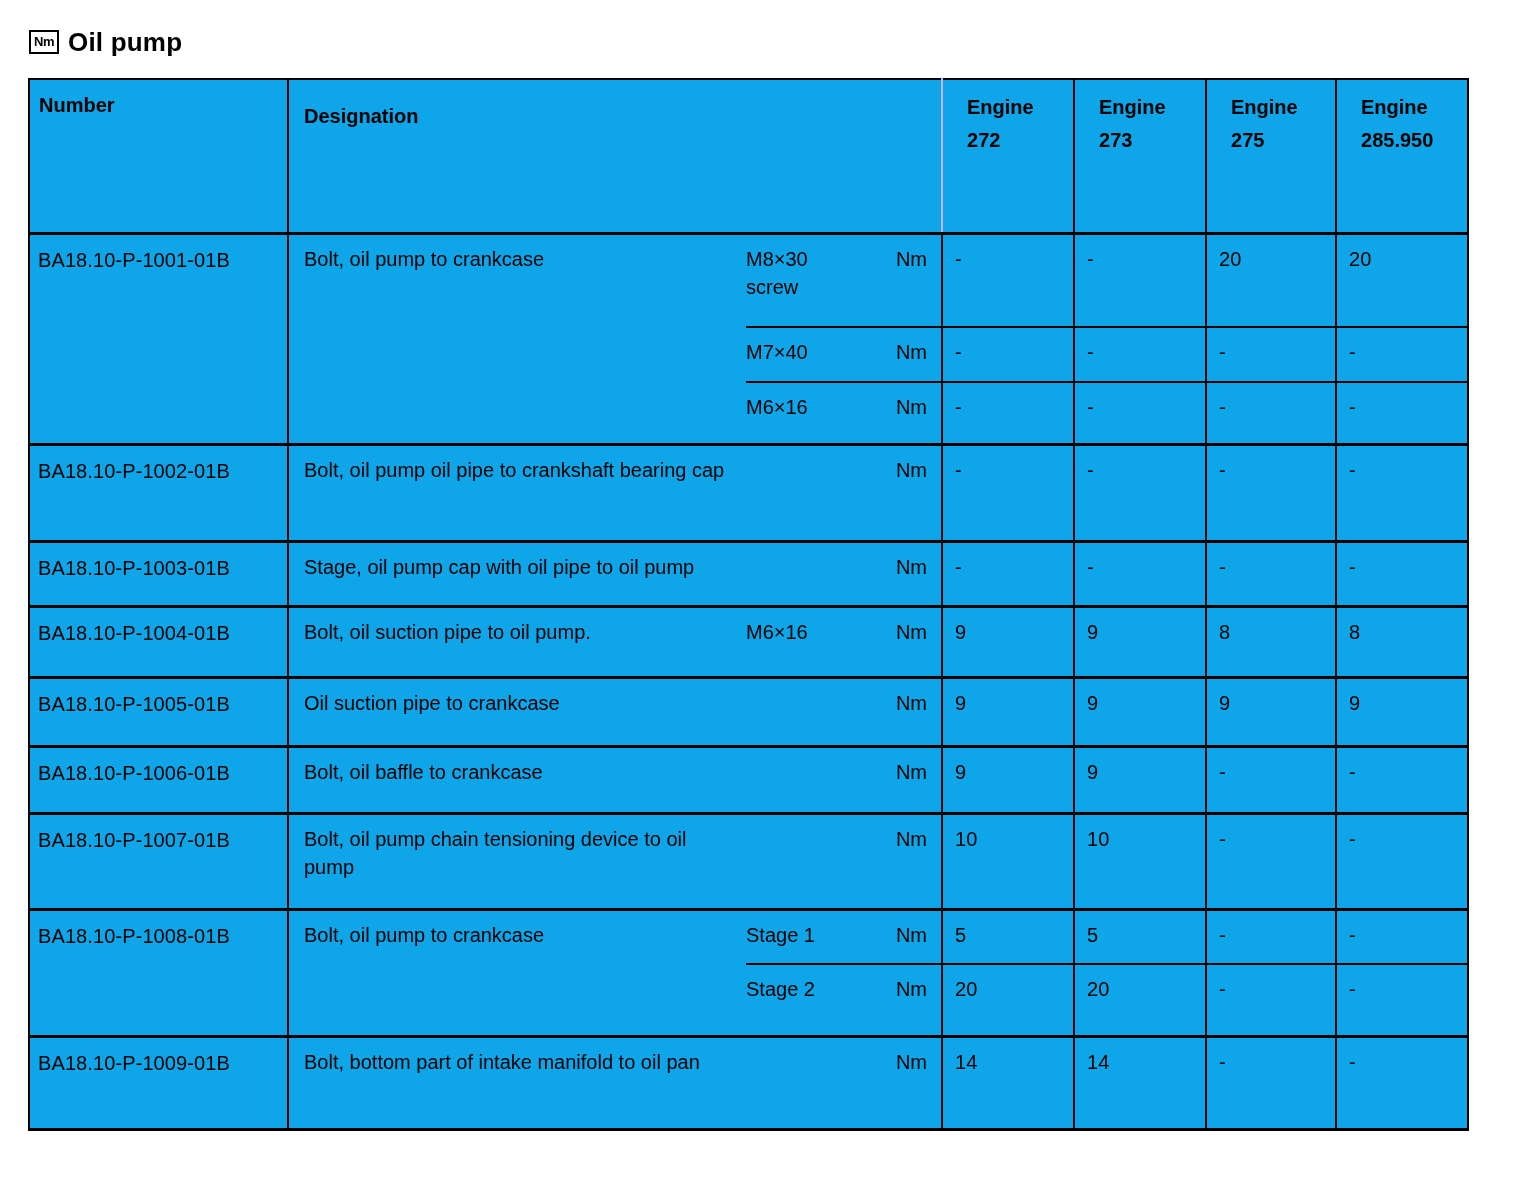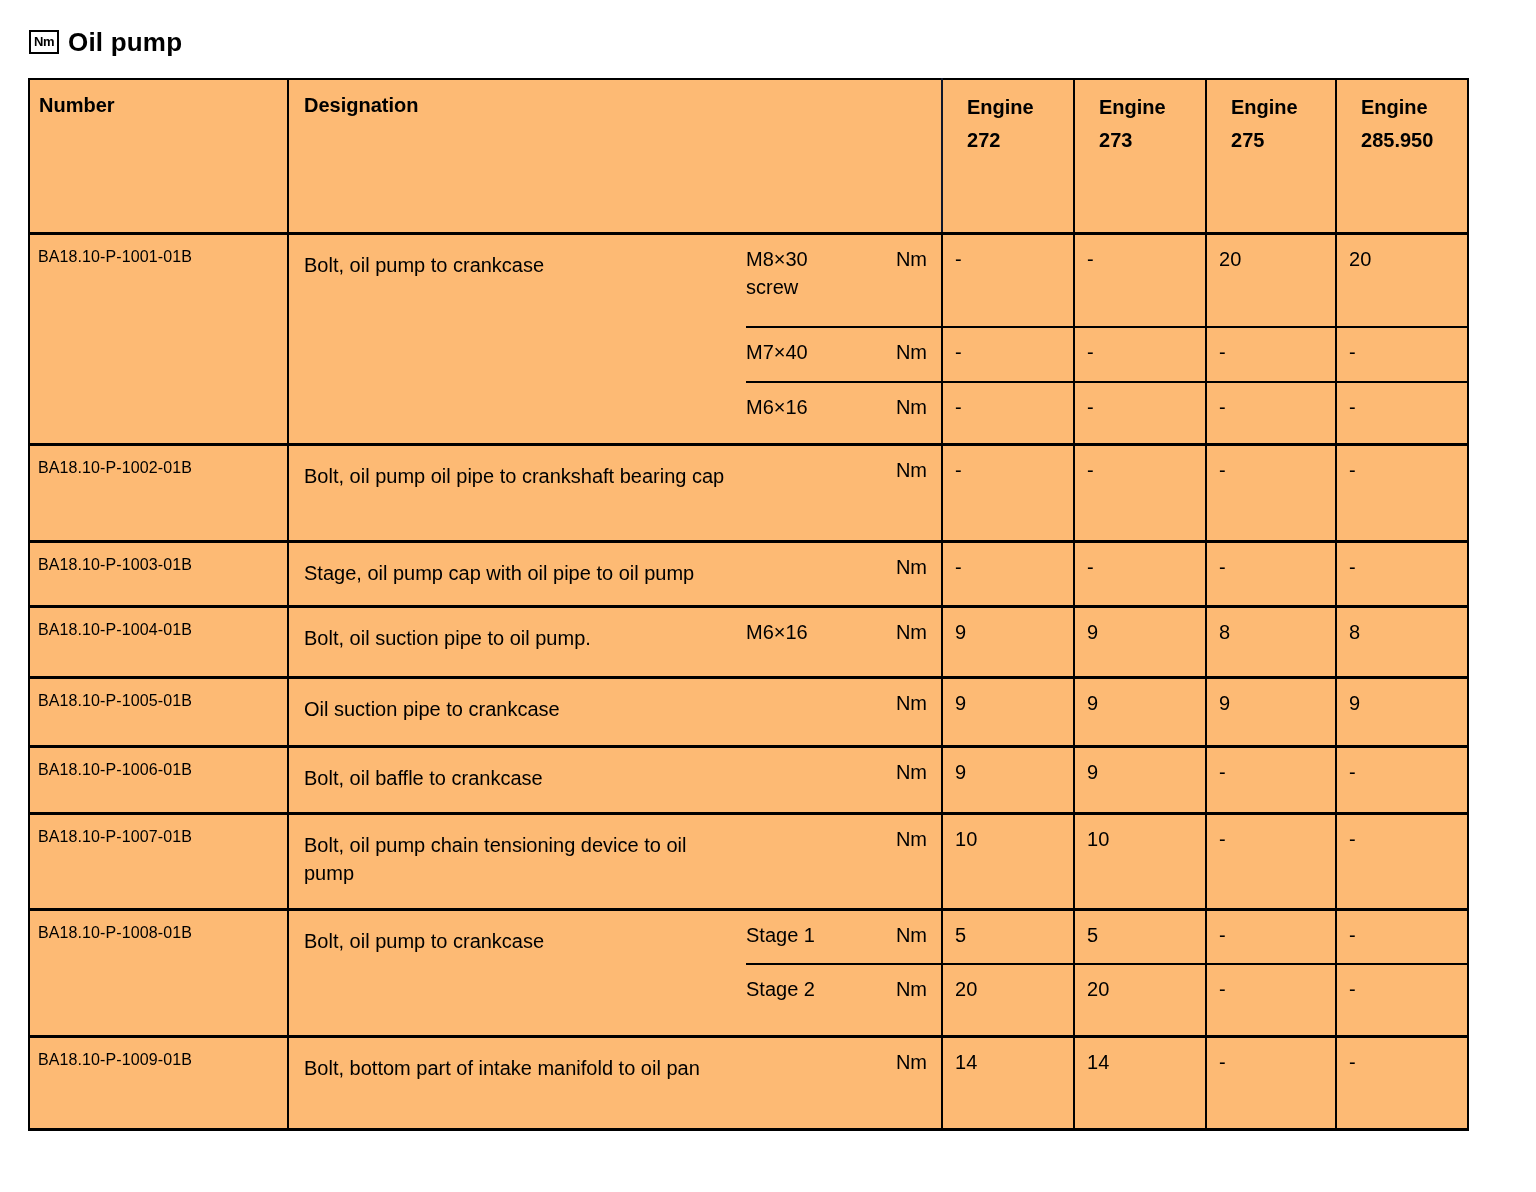--- a/index.html
+++ b/index.html
@@ -29,47 +29,47 @@
     margin-left: 9px;
     letter-spacing: 0.2px;
   }
 
   
   .spec-table {
     border-collapse: collapse;
     table-layout: fixed;
     width: 1439px;
     margin-top: 24px;
-    background: #fdba74;
+    background: #0ea5e9;
   }
   .spec-table th, .spec-table td {
     vertical-align: top;
     text-align: left;
     font-size: 20px;
     line-height: 1.4;
     padding: 0;
     overflow: hidden;
   }
   .spec-table { border: 2px solid #000; border-bottom-width: 3px; }
   .spec-table thead tr { height: 154px; }
   .spec-table thead th { border-bottom: 2px solid #000; font-weight: bold; }
 
   th.h-num   { padding: 11px 0 0 9px;  border-right: 2px solid #000; }
-  th.h-desig { padding: 11px 0 0 15px; border-right: 2px solid #0f172a; }
+  th.h-desig { padding: 22px 0 0 15px; border-right: 2px solid #c4b5fd; }
   th.h-eng   { padding: 11px 0 0 24px; border-right: 2px solid #000; }
   th.h-eng:last-child { border-right: none; }
   th.h-eng .line { display: block; line-height: 33px; }
 
   td.c-num  {
     padding: 11px 0 0 8px;
-    font-size: 16px;
+    font-size: 20px;
     letter-spacing: 0.1px;
     border-right: 2px solid #000;
   }
-  td.c-desc { padding: 16px 10px 0 15px; }
+  td.c-desc { padding: 10px 10px 0 15px; }
   td.c-var  { padding: 10px 0 0 0; white-space: pre-line; }
   td.c-unit { padding: 10px 14px 0 0; text-align: right; border-right: 2px solid #000; }
   td.c-val  { padding: 10px 0 0 12px; border-right: 2px solid #000; }
   td.c-val:last-child { border-right: none; }
 
   tr.row-main > td { border-top: 3px solid #000; }
   tr.row-sub  > td { border-top: 2px solid #000; }
 </style>
 </head>
 <body>

